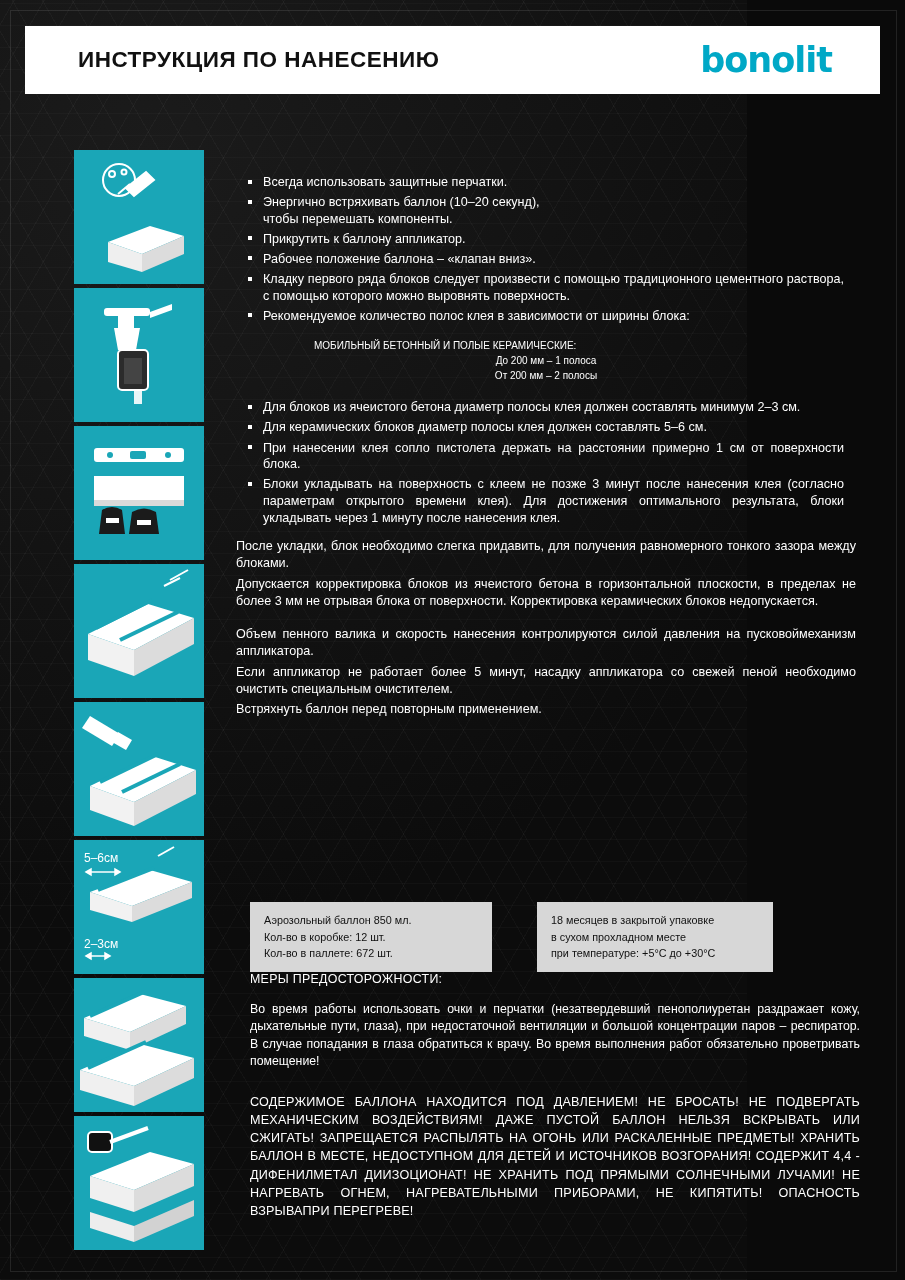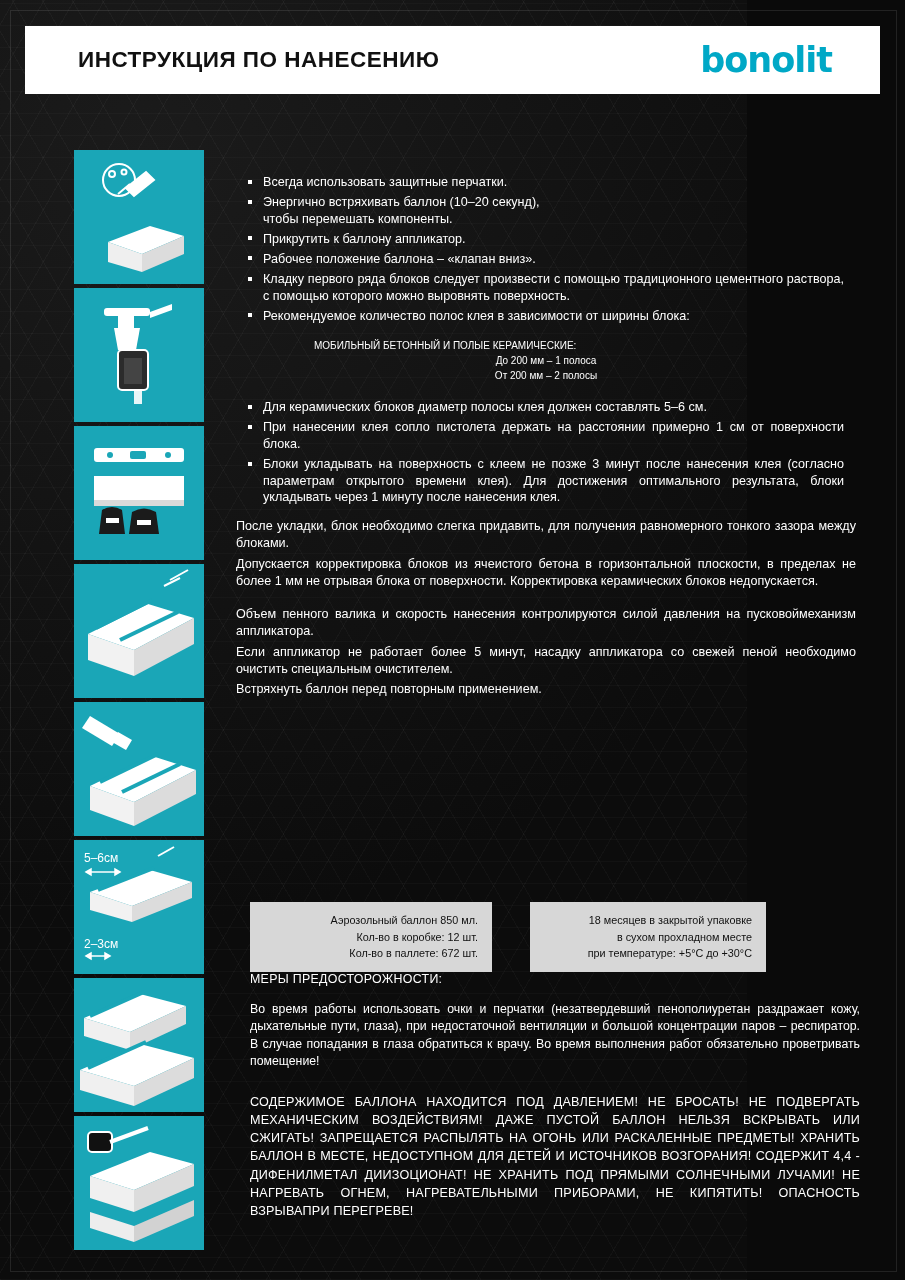--- a/index.html
+++ b/index.html
@@ -86,21 +86,21 @@
   }
   .note .head{display:block;text-align:left;padding-left:78px;}
   .para{
     font-size:12.6px;line-height:1.35;text-align:justify;margin:0 0 3.5px 0;
   }
   .block-gap{height:13px;}
 
   
   .specs{
     position:absolute;left:250px;top:902px;width:610px;
-    display:flex;gap:15px;text-align:right;
+    display:flex;gap:22px;
   }
   .spec-box{
     background:#d7d7d7;color:#111;
     font-size:10.8px;line-height:1.55;
     padding:10px 14px;
     width:214px;
   }
   .spec-box.second{width:208px;margin-left:23px;}
 
   
@@ -270,27 +270,28 @@
       <li>Рекомендуемое количество полос клея в зависимости от ширины блока:</li>
     </ul>
 
     <div class="note">
       <span class="head">МОБИЛЬНЫЙ БЕТОННЫЙ И ПОЛЫЕ КЕРАМИЧЕСКИЕ:</span>
       <div>До 200 мм – 1 полоса</div>
       <div>От 200 мм – 2 полосы</div>
     </div>
 
     <ul class="bullets">
+      <li>Для блоков из ячеистого бетона диаметр полосы клея должен составлять минимум 2–3 см.</li>
       <li>Для керамических блоков диаметр полосы клея должен составлять 5–6 см.</li>
       <li>При нанесении клея сопло пистолета держать на расстоянии примерно 1 см от поверхности блока.</li>
       <li>Блоки укладывать на поверхность с клеем не позже 3 минут после нанесения клея (согласно параметрам открытого времени клея). Для достижения оптимального результата, блоки укладывать через 1 минуту после нанесения клея.</li>
     </ul>
 
     <p class="para">После укладки, блок необходимо слегка придавить, для получения равномерного тонкого зазора между блоками.</p>
-    <p class="para">Допускается корректировка блоков из ячеистого бетона в горизонтальной плоскости, в пределах не более 1 мм не отрывая блока от поверхности. Корректировка керамических блоков недопускается.</p>
+    <p class="para">Допускается корректировка блоков из ячеистого бетона в горизонтальной плоскости, в пределах не более 3 мм не отрывая блока от поверхности. Корректировка керамических блоков недопускается.</p>
 
     <div class="block-gap"></div>
 
     <p class="para">Объем пенного валика и скорость нанесения контролируются силой давления на пусковоймеханизм аппликатора.</p>
     <p class="para">Если аппликатор не работает более 5 минут, насадку аппликатора со свежей пеной необходимо очистить специальным очистителем.</p>
     <p class="para">Встряхнуть баллон перед повторным применением.</p>
   </div>
 
   <div class="specs">
     <div class="spec-box">

